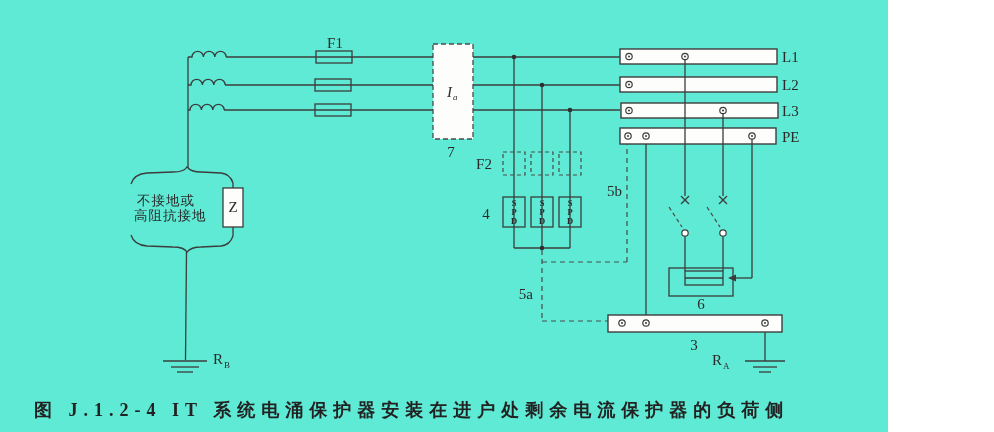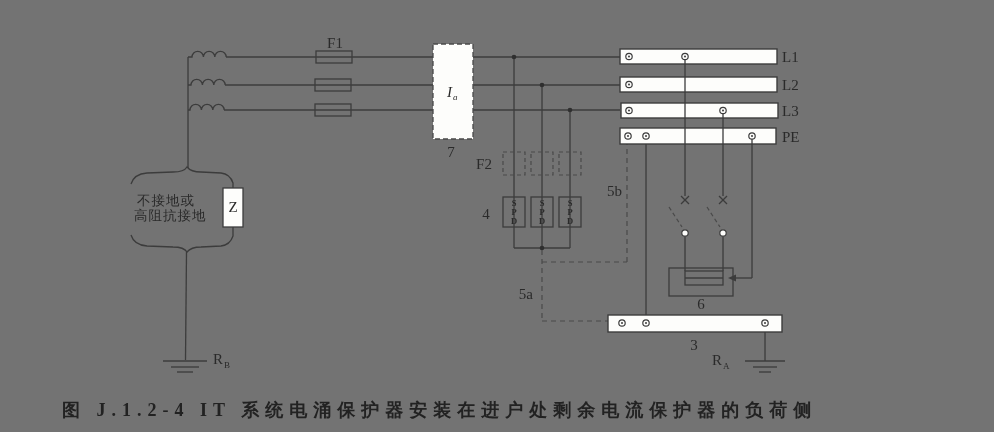--- a/index.html
+++ b/index.html
@@ -1,37 +1,37 @@
 <!DOCTYPE html>
 <html><head>
 <meta charset="utf-8">
 <style>
   html,body{margin:0;padding:0;background:#ffffff;}
   .page{
-    position:relative;width:994px;height:432px;background:#737373;
+    position:relative;width:888px;height:432px;background:#5eead4;
     font-family:"Liberation Serif", serif;overflow:hidden;
   }
   svg{position:absolute;left:0;top:0;}
   .ln{stroke:#3c3c3c;stroke-width:1.3;fill:none;}
   .lnthick{stroke:#3c3c3c;stroke-width:1.6;fill:none;}
   .dash{stroke:#4a4a4a;stroke-width:1.2;fill:none;stroke-dasharray:5 4;}
   .dashbox{stroke:#4a4a4a;stroke-width:1.2;fill:none;stroke-dasharray:4 3;}
   .whitebox{fill:#fdfdfb;stroke:#3c3c3c;stroke-width:1.3;}
   .bar{fill:#fdfdfb;stroke:#3c3c3c;stroke-width:1.4;}
   .term{fill:#fdfdfb;stroke:#3c3c3c;stroke-width:1.2;}
   .tdot{fill:#3c3c3c;stroke:none;}
   .jdot{fill:#2f2f2f;stroke:none;}
   .lbl{fill:#2a2a2a;font-family:"Liberation Serif", serif;font-size:15px;}
   .lblsm{fill:#2a2a2a;font-family:"Liberation Serif", serif;font-size:9px;}
   .cjk{fill:#2a2a2a;font-family:"Liberation Serif", serif;font-size:13.5px;letter-spacing:1px;}
   .spdl{fill:#2a2a2a;font-family:"Liberation Serif", serif;font-size:8.5px;font-weight:bold;}
   .caption{
     position:absolute;left:34px;top:398px;white-space:nowrap;
     font-family:"Liberation Serif", serif;font-size:18px;font-weight:bold;
-    letter-spacing:6px;color:#222222;margin-left:28px;
+    letter-spacing:6px;color:#222222;
   }
 </style>
 </head>
 <body>
 
 <div class="page">
 <svg width="994" height="432" viewBox="0 0 994 432">
 
   <g>
     <line class="ln" x1="188" y1="57" x2="188" y2="168"></line>

